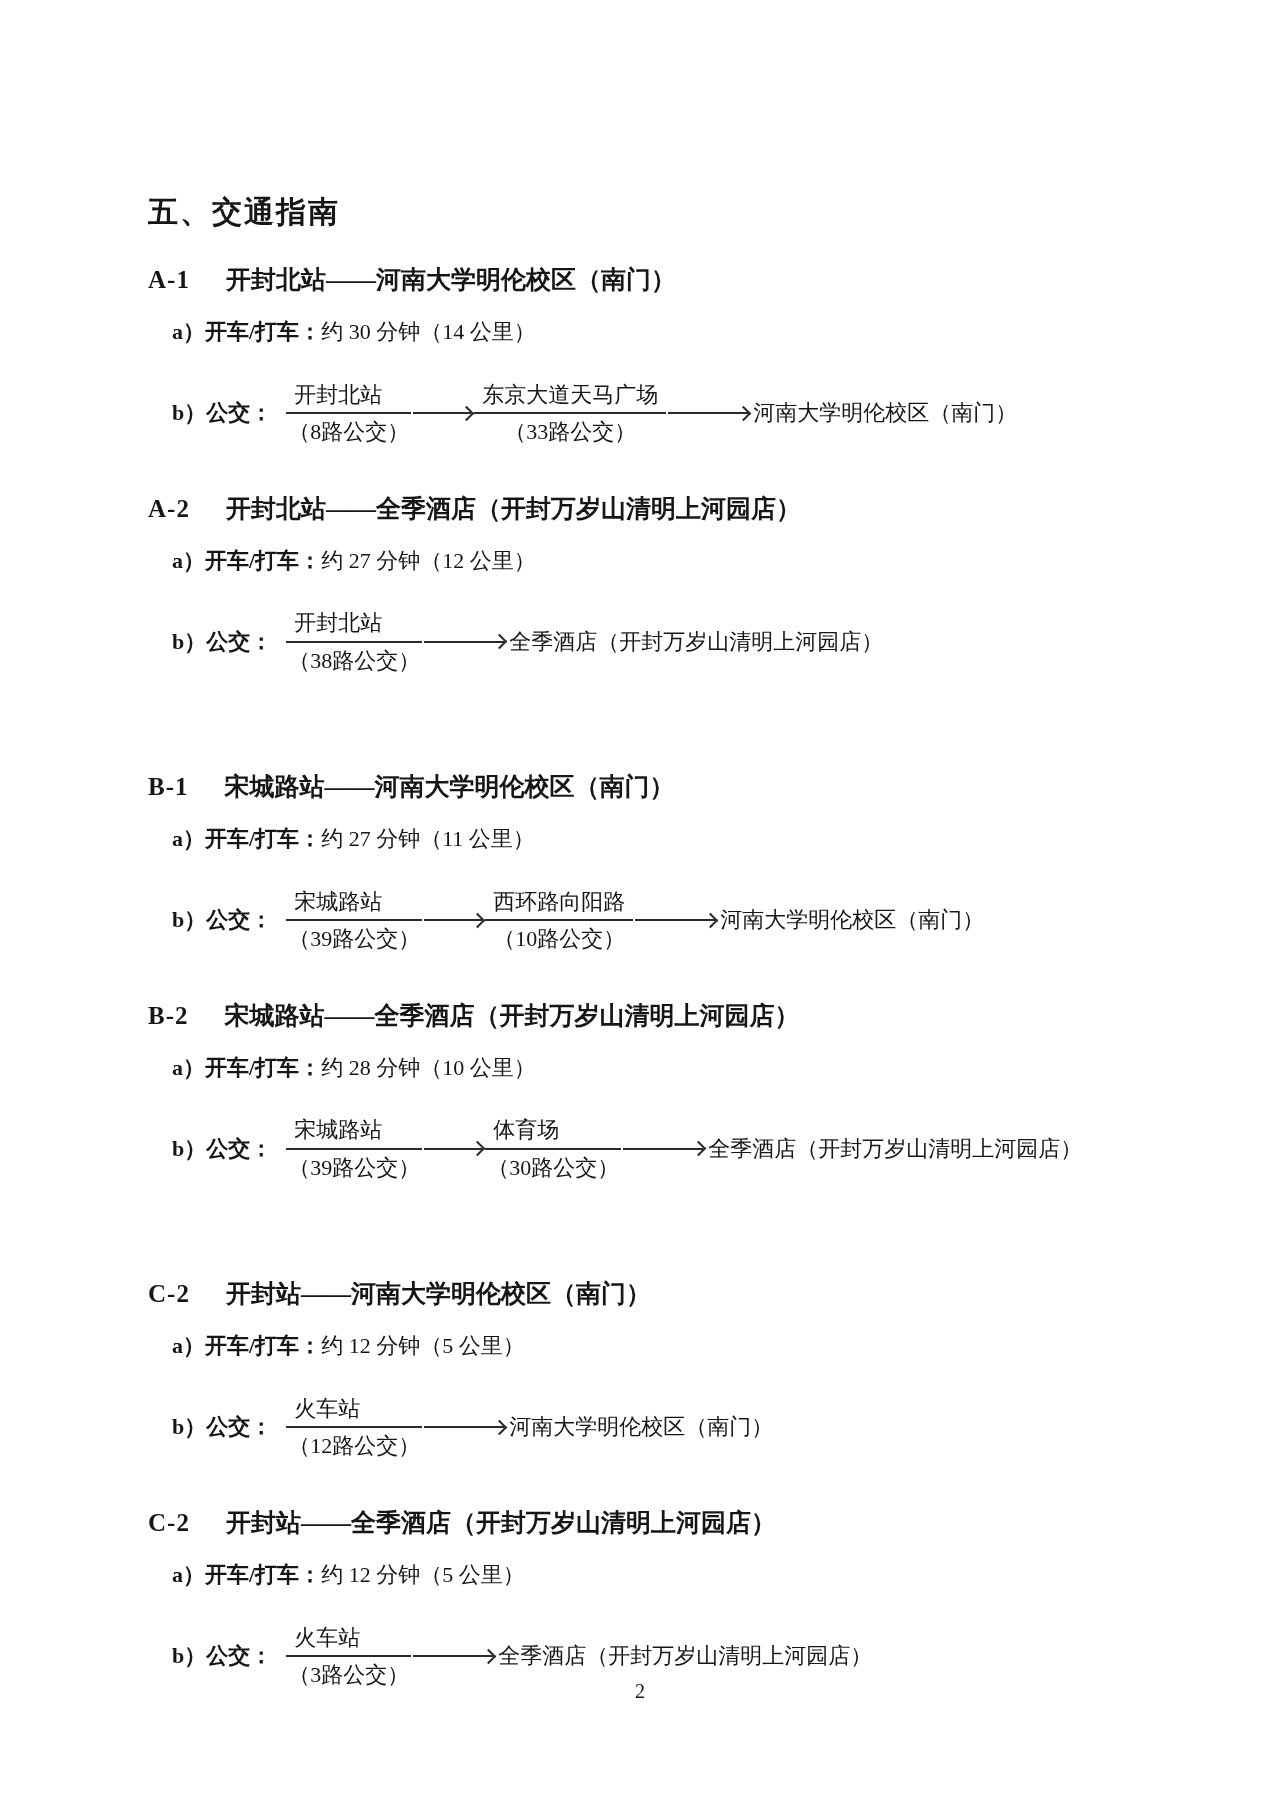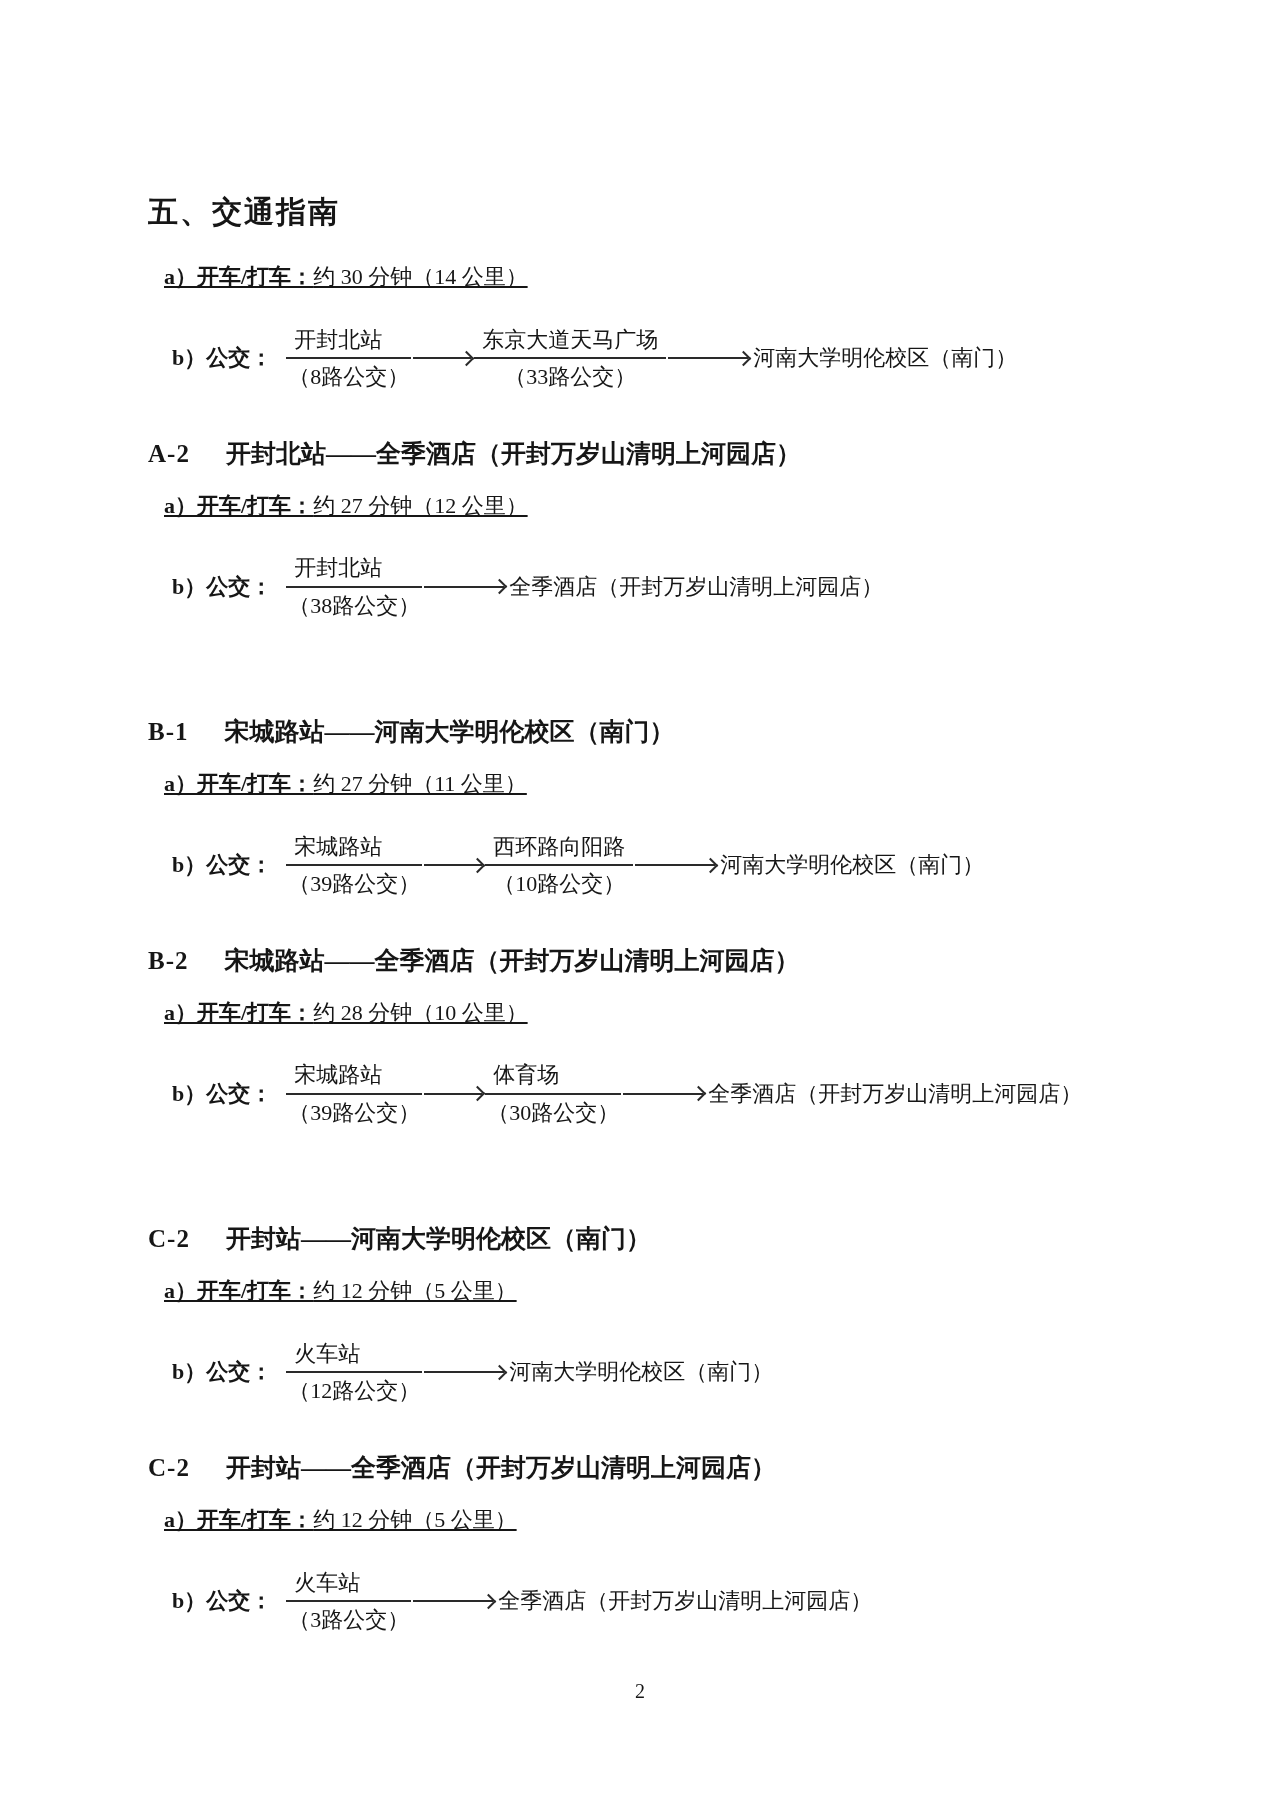--- a/index.html
+++ b/index.html
@@ -12,21 +12,21 @@
     overflow:hidden;
   }
   .page{padding:176px 60px 0 148px;}
   .doc-title{
     font-size:30px;font-weight:700;margin:16px 0 30px 0;letter-spacing:2px;
   }
   .sec{margin:0 0 46px 0;}
   .sec.group-start{margin-top:96px;}
   .sec-title{font-size:25px;font-weight:700;margin:0 0 22px 0;}
   .sec-id{margin-right:36px;letter-spacing:1px;}
-  .drive-line{font-size:22px;margin:0 0 0 16px;line-height:1.3;text-decoration:underline;}
+  .drive-line{font-size:22px;margin:0 0 0 24px;line-height:1.3;}
   .bold{font-weight:700;}
   .bus-row{
     display:flex;align-items:center;
     margin:34px 0 0 24px;font-size:22px;
   }
   .bus-label{font-weight:700;margin-right:14px;white-space:nowrap;}
   .stop{
     display:inline-flex;flex-direction:column;align-items:center;
     text-align:left;line-height:1.25;
   }
@@ -51,20 +51,23 @@
   }
 </style>
 </head>
 <body>
 
 <div class="page">
 
   <h1 class="doc-title">五、交通指南</h1>
 
   <section class="sec">
+    <h2 class="sec-title">
+      <span class="sec-id">A-1</span><span class="sec-name">开封北站——河南大学明伦校区（南门）</span>
+    </h2>
     <p class="drive-line">
       <span class="bold"><span>a）</span><span>开车/打车：</span></span><span>约 30 分钟（14 公里）</span>
     </p>
     <div class="bus-row">
       <span class="bus-label"><span>b）</span><span>公交：</span></span>
       <span class="stop">
         <span class="stop-top">开封北站</span>
         <span class="stop-bottom">（8路公交）</span>
       </span>
       <span class="arrow">

